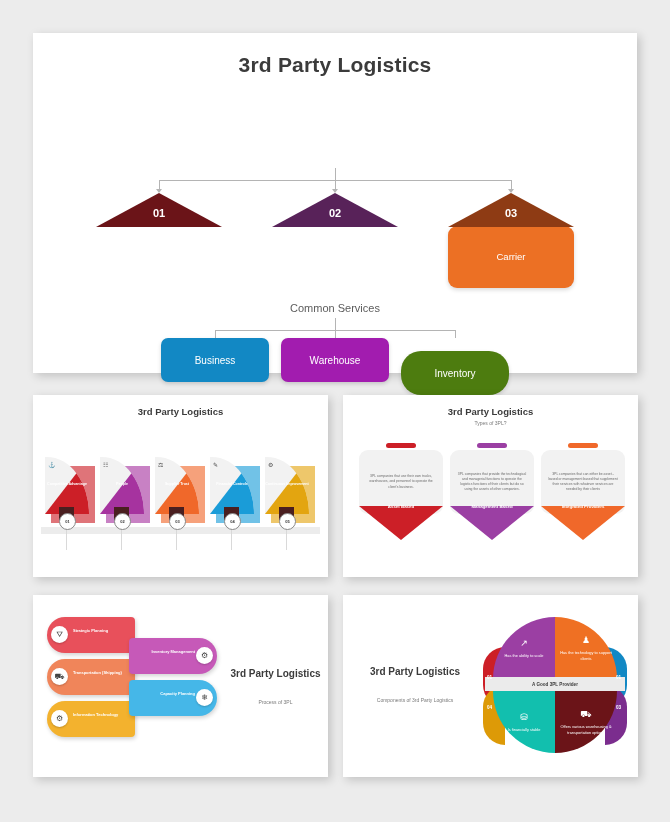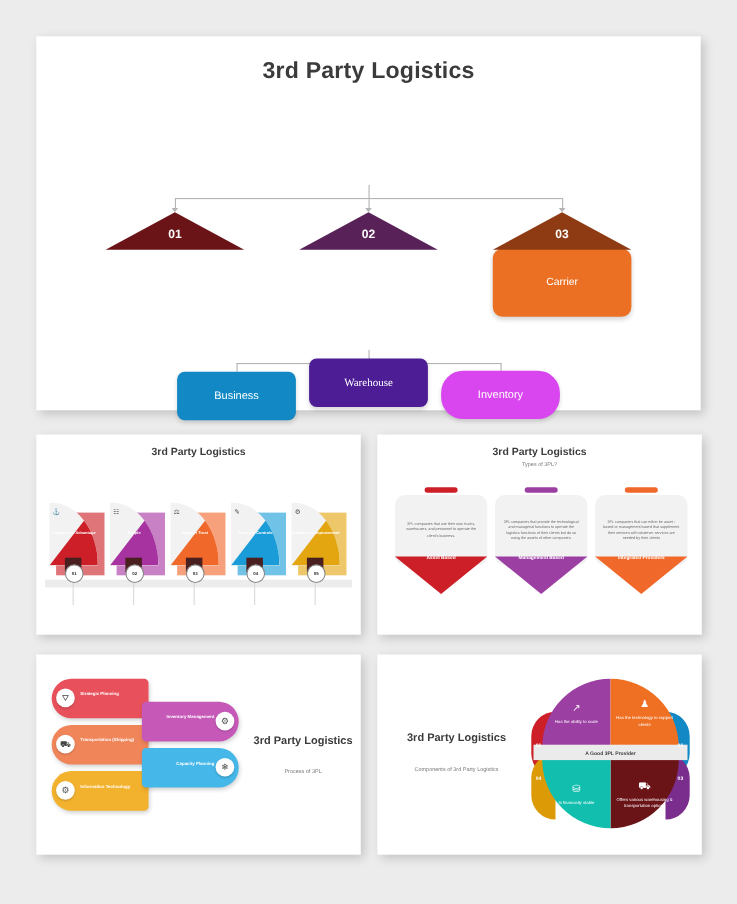--- a/index.html
+++ b/index.html
@@ -173,34 +173,35 @@
     </div>
     <div class="house" id="h2" style="left:415px;top:160px;">
       <div class="roof" id="r2" style="border-bottom: 34px solid rgb(142, 59, 20);">
         <div class="roof-num">03</div>
       </div>
       <div class="body-box" id="b2" style="background: rgb(236, 112, 36);">
         <span>Carrier</span>
       </div>
     </div>
 
+    <div class="common-lbl">Common Services</div>
 
     <div class="conn" style="left:302px;top:285px;width:1px;height:12px;"></div>
     <div class="conn" style="left:182px;top:297px;width:241px;height:1px;"></div>
     <div class="conn" style="left:182px;top:297px;width:1px;height:8px;"></div>
     <div class="conn" style="left:302px;top:297px;width:1px;height:8px;"></div>
     <div class="conn" style="left:422px;top:297px;width:1px;height:8px;"></div>
 
     <div class="svc" id="s0" style="left: 128px; top: 305px; background: rgb(18, 136, 196);">
       <span>Business</span>
     </div>
-    <div class="svc" id="s1" style="left: 248px; top: 293px; background: #4c1d95; font-family: Liberation Serif, serif;">
+    <div class="svc" id="s1" style="left: 248px; top: 305px; background: #a21caf;">
       <span>Warehouse</span>
     </div>
-    <div class="svc" id="s2" style="left: 368px; top: 304px; background: #d946ef; border-radius: 20px;">
+    <div class="svc" id="s2" style="left: 368px; top: 318px; background: #4d7c0f; border-radius: 20px;">
       <span>Inventory</span>
     </div>
   </div>
 
   <div class="slide thumb t1">
     <div class="th-title">3rd Party Logistics</div>
     <div class="t1-base"></div>
     <div id="t1cards">
         <div class="tc" style="left: 12px;">
           <div class="back" style="background:#cc1f27"></div>

